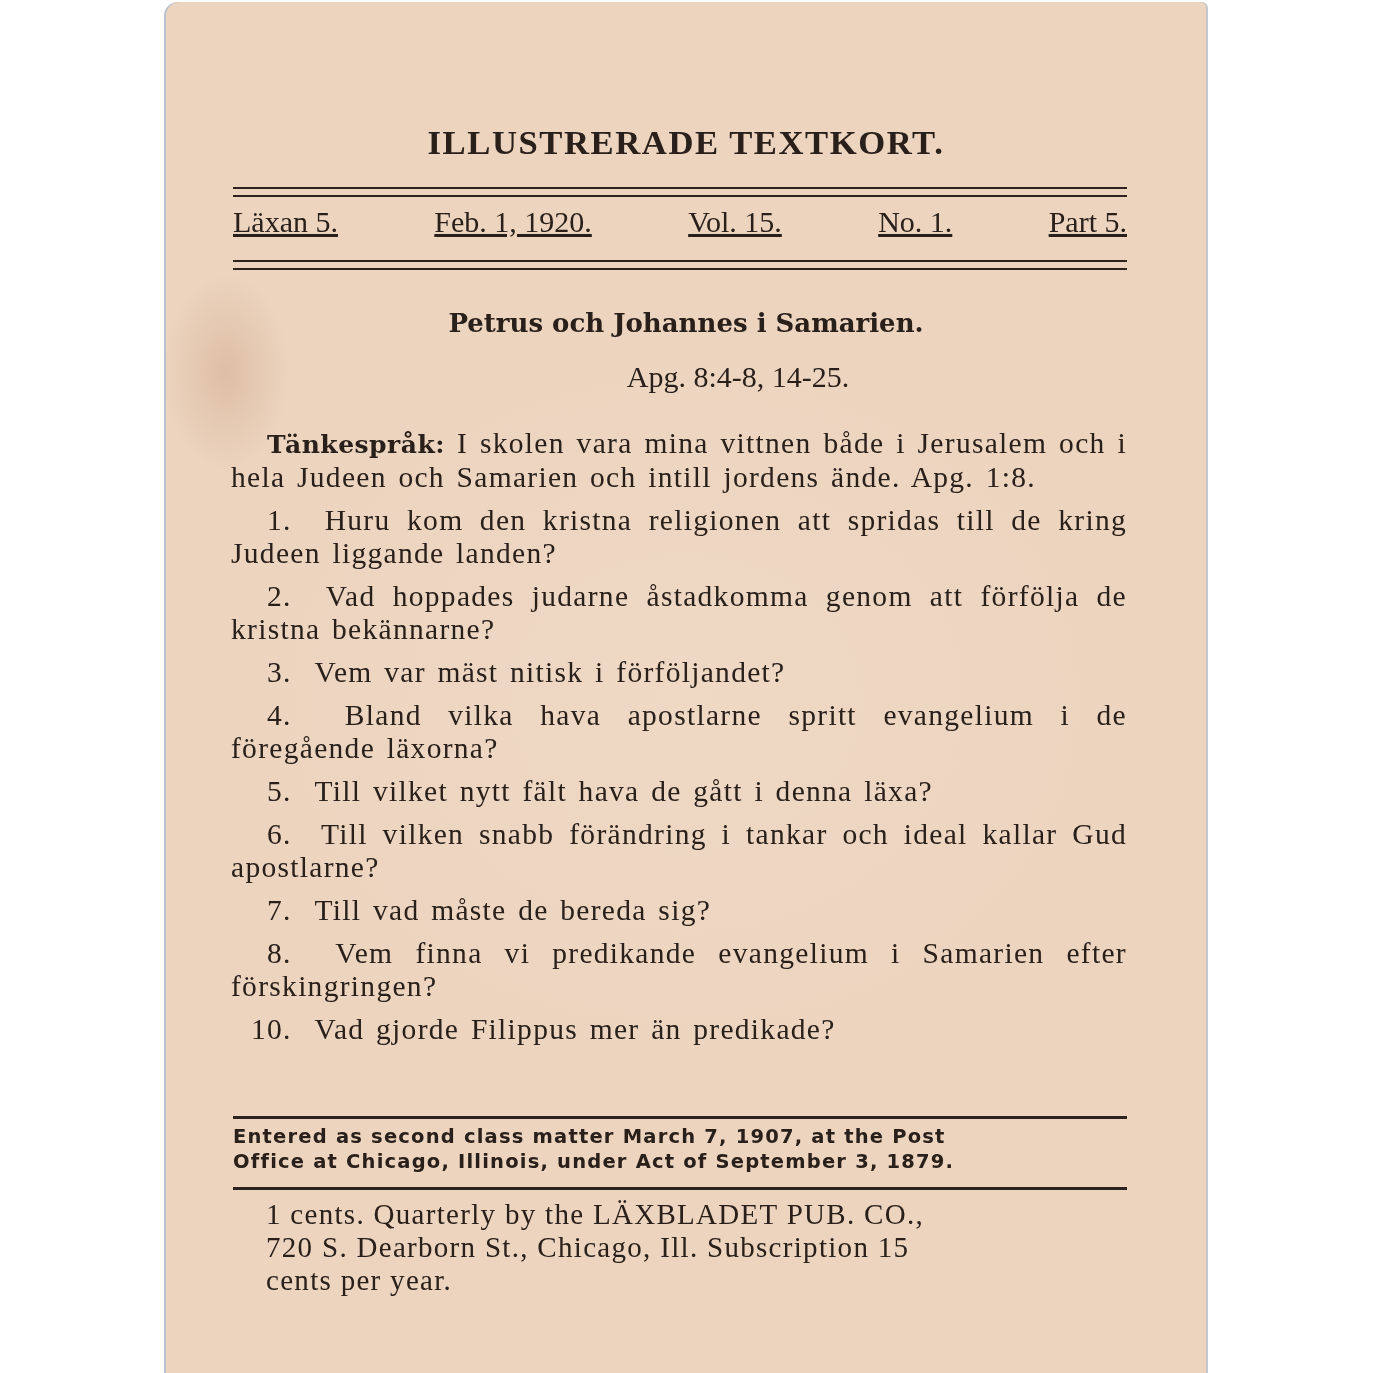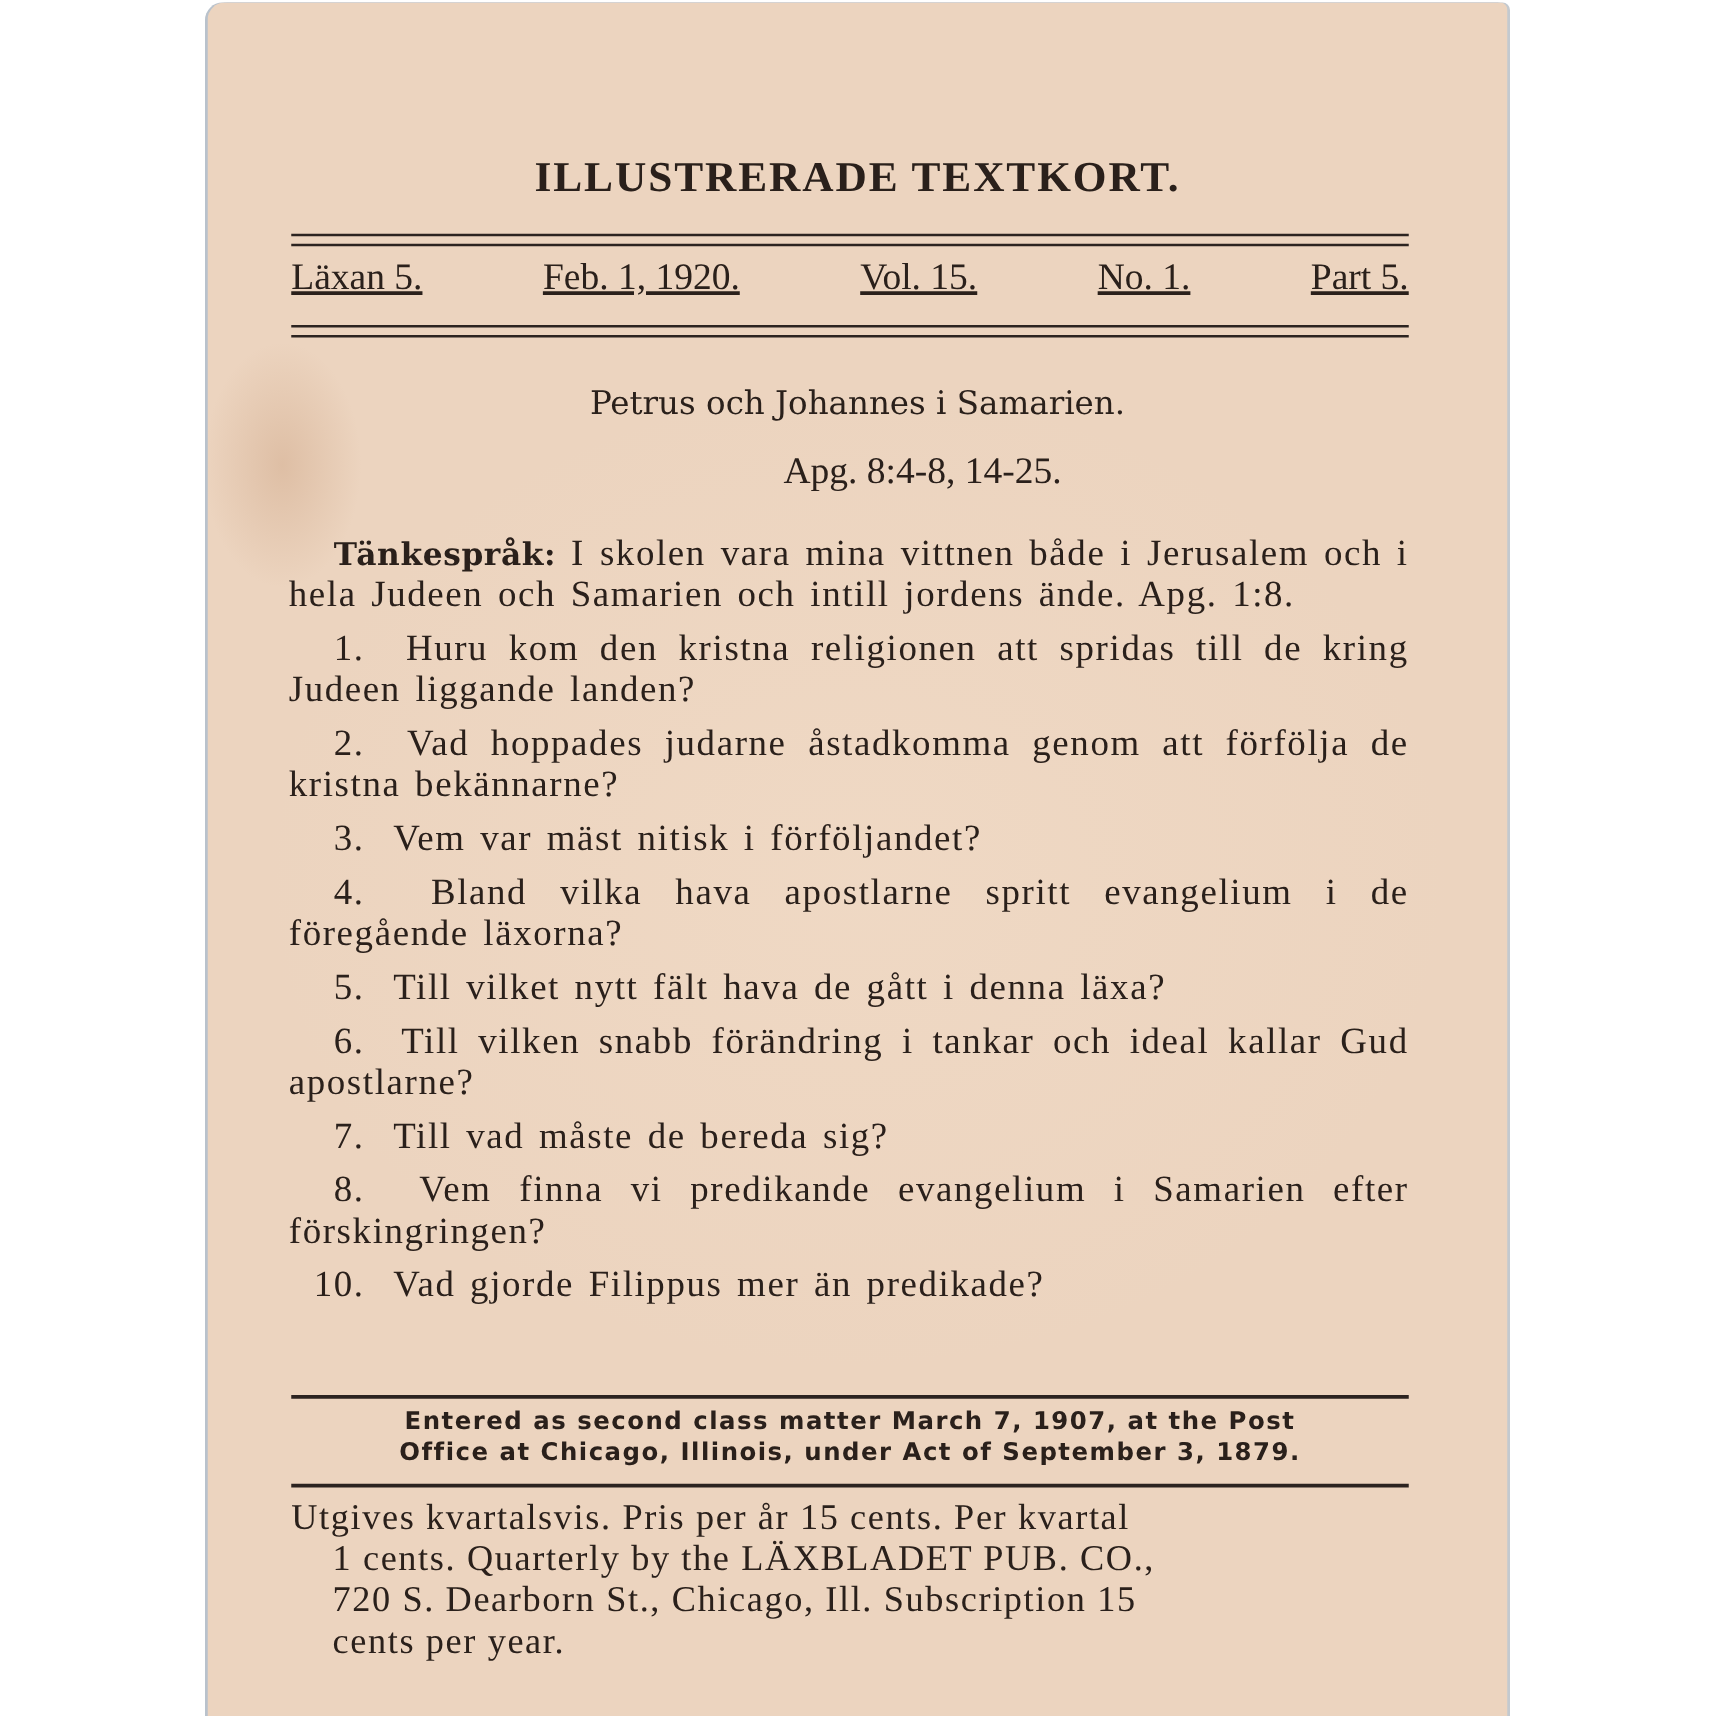--- a/index.html
+++ b/index.html
@@ -41,21 +41,21 @@
     left: 67px; width: 894px; top: 203px;
     display: flex; justify-content: space-between;
     font-family: "Liberation Serif", serif;
     font-size: 30px;
     text-decoration: underline;
   }
   .lesson-title {
     left: 0; width: 1040px; top: 306px;
     text-align: center;
     font-family: "DejaVu Serif", serif;
-    font-weight: normal;
+    font-weight: bold;
     font-size: 26px;
   }
   .lesson-ref {
     left: 0; width: 1144px; top: 358px;
     text-align: center;
     font-family: "Liberation Serif", serif;
     font-size: 30px;
   }
   .body {
     left: 65px; width: 896px; top: 425px;
@@ -66,21 +66,20 @@
     letter-spacing: 1.3px;
     word-spacing: 3px;
   }
   .para { text-indent: 36px; margin: 0 0 10px 0; }
   .para b { font-family: "DejaVu Serif", serif; font-size: 25px; letter-spacing: 0.5px; }
   .q { margin: 0 0 10px 0; text-indent: 36px; }
   .q.tight { margin-bottom: 1px; }
   .q.ten { text-indent: 20px; }
   .notice {
     left: 67px; width: 894px; top: 1122px;
-    text-align: center;
     font-family: "DejaVu Sans", sans-serif;
     font-weight: bold;
     font-size: 19.5px;
     line-height: 25px;
     letter-spacing: 1.2px;
   }
   .footer {
     left: 67px; width: 892px; top: 1196px;
     font-family: "Liberation Serif", serif;
     font-size: 29px;
@@ -132,19 +131,18 @@
   <div class="rule" style="top:1114px; height:3px;"></div>
 
   <div class="abs notice">
     <div>Entered as second class matter March 7, 1907, at the Post</div>
     <div>Office at Chicago, Illinois, under Act of September 3, 1879.</div>
   </div>
 
   <div class="rule" style="top:1185px; height:3px;"></div>
 
   <div class="abs footer">
-    <div>Utgives kvartalsvis. Pris per år 15 cents. Per kvartal</div>
     <div class="cont">1 cents.  Quarterly by the LÄXBLADET PUB. CO.,</div>
     <div class="cont">720 S. Dearborn St., Chicago, Ill.  Subscription 15</div>
     <div class="cont">cents per year.</div>
   </div>
 
 </div>
 
 </body></html>

